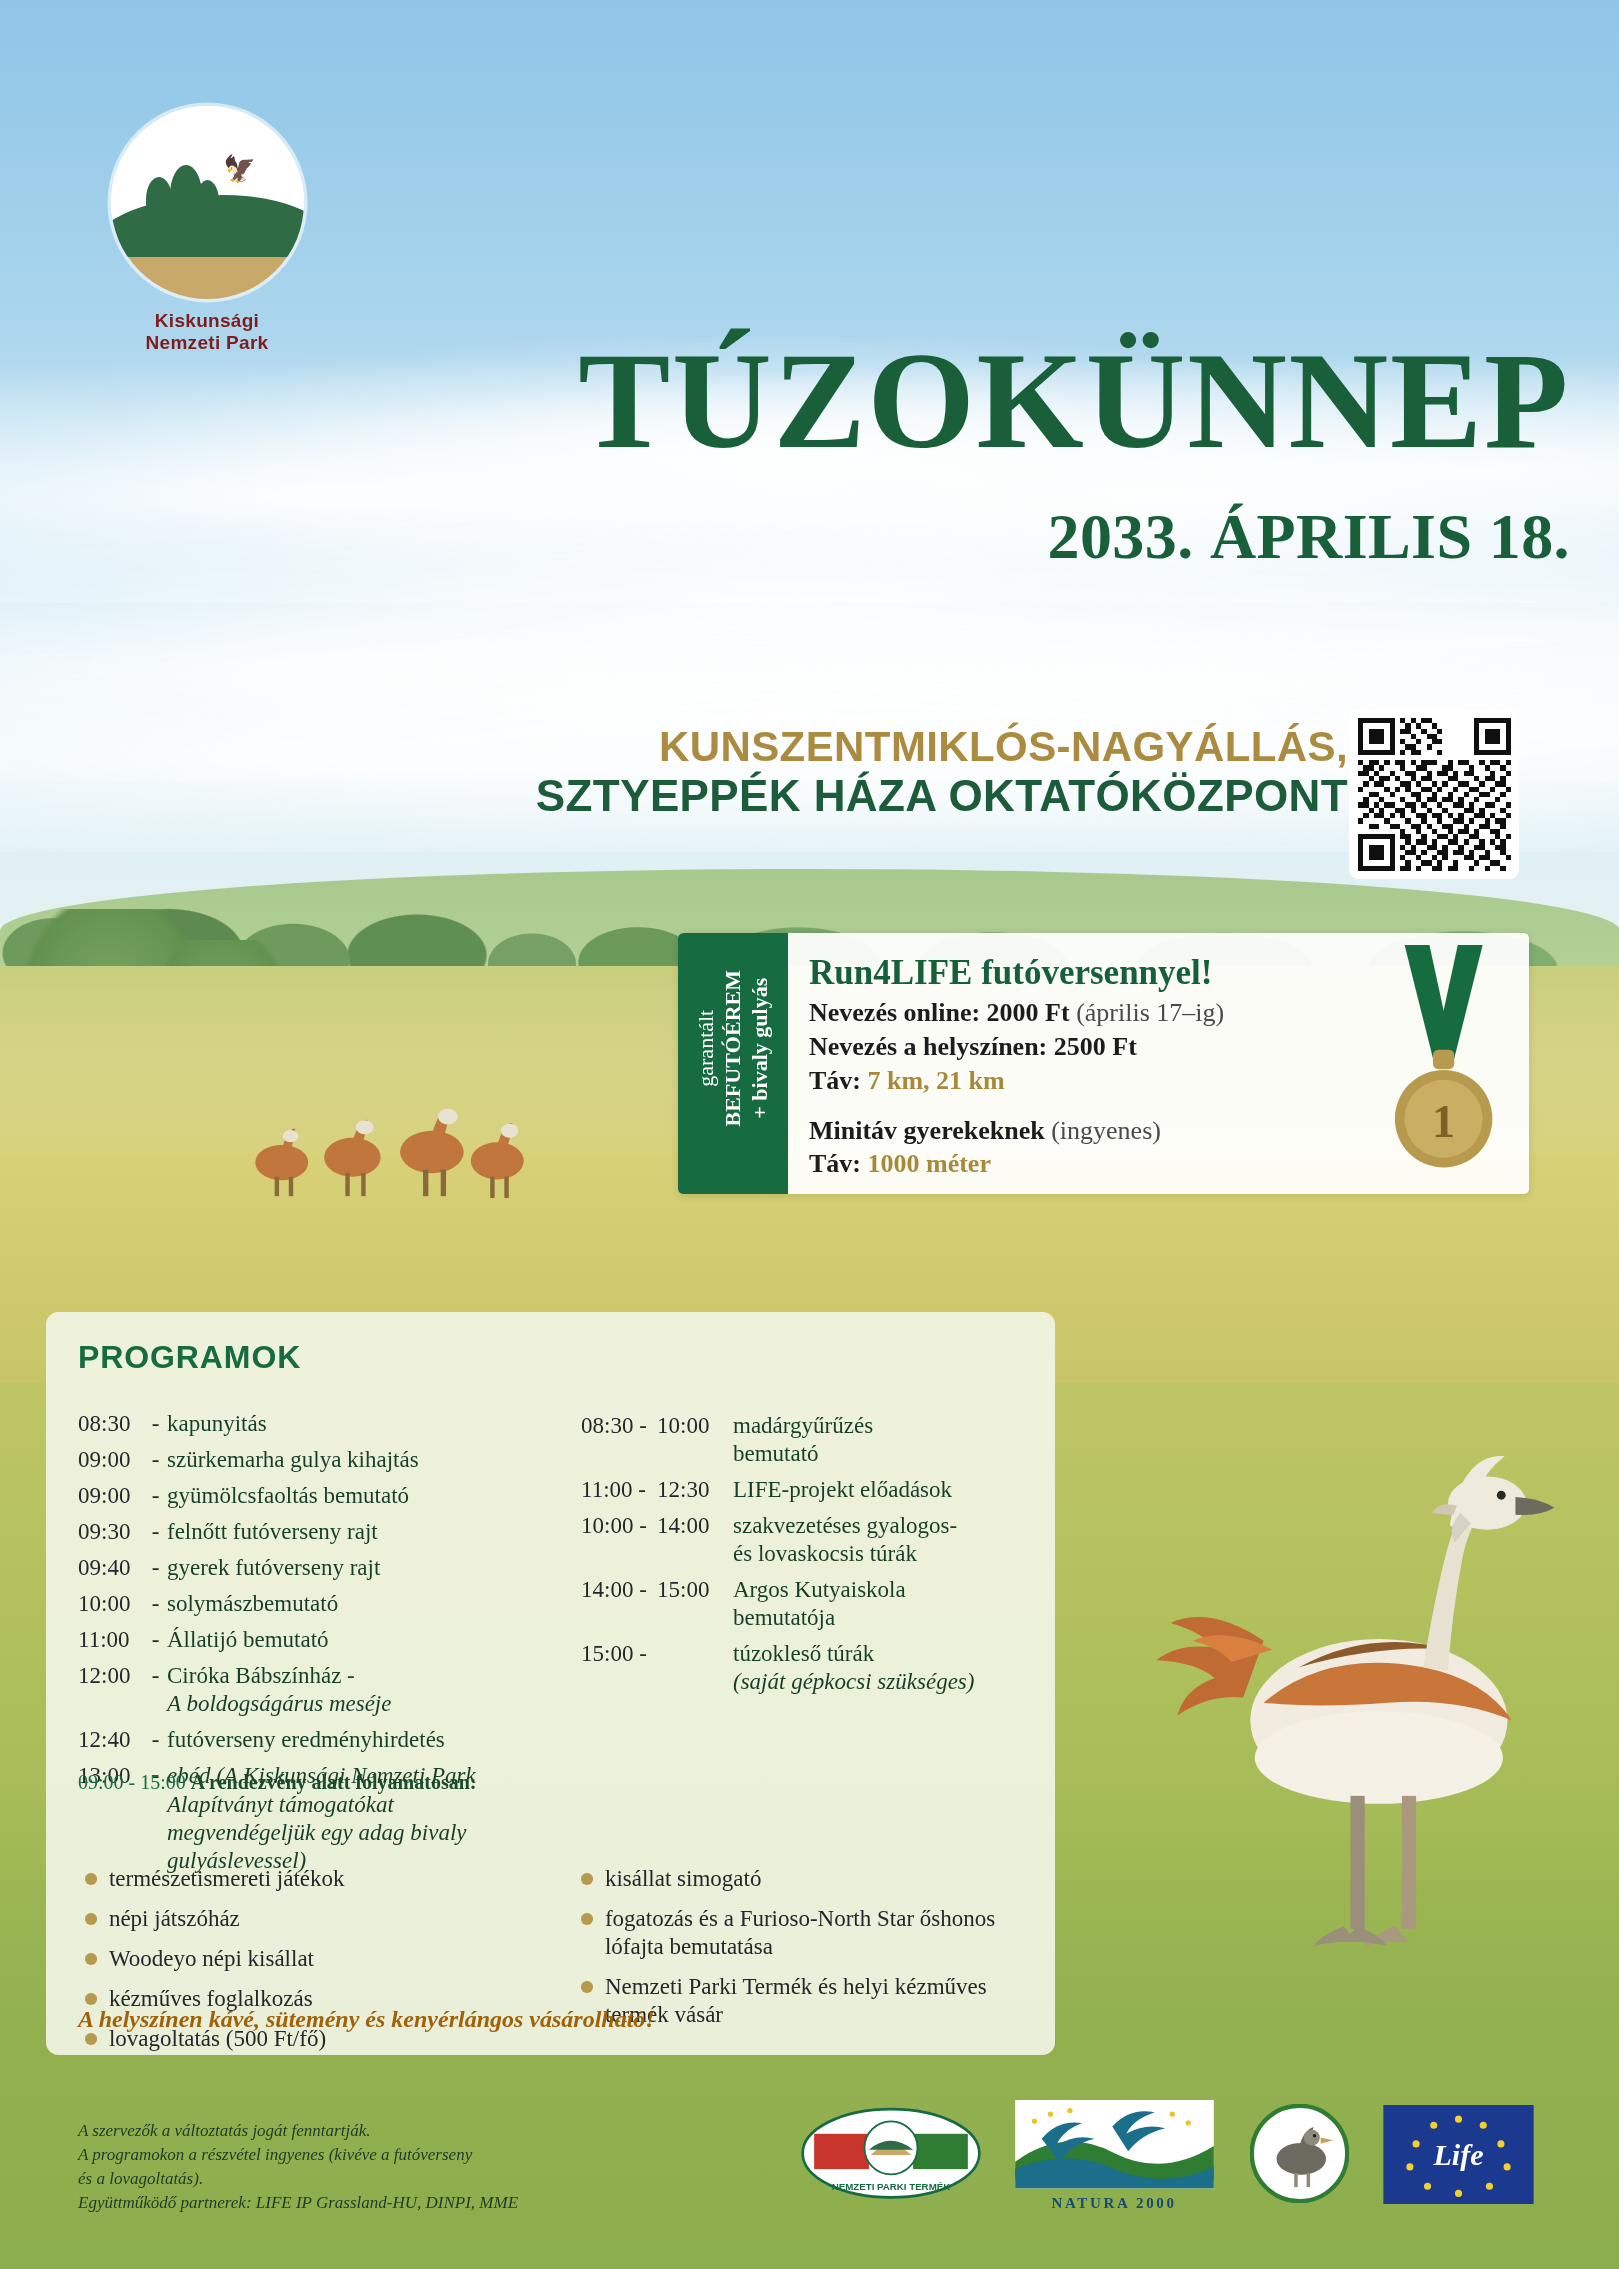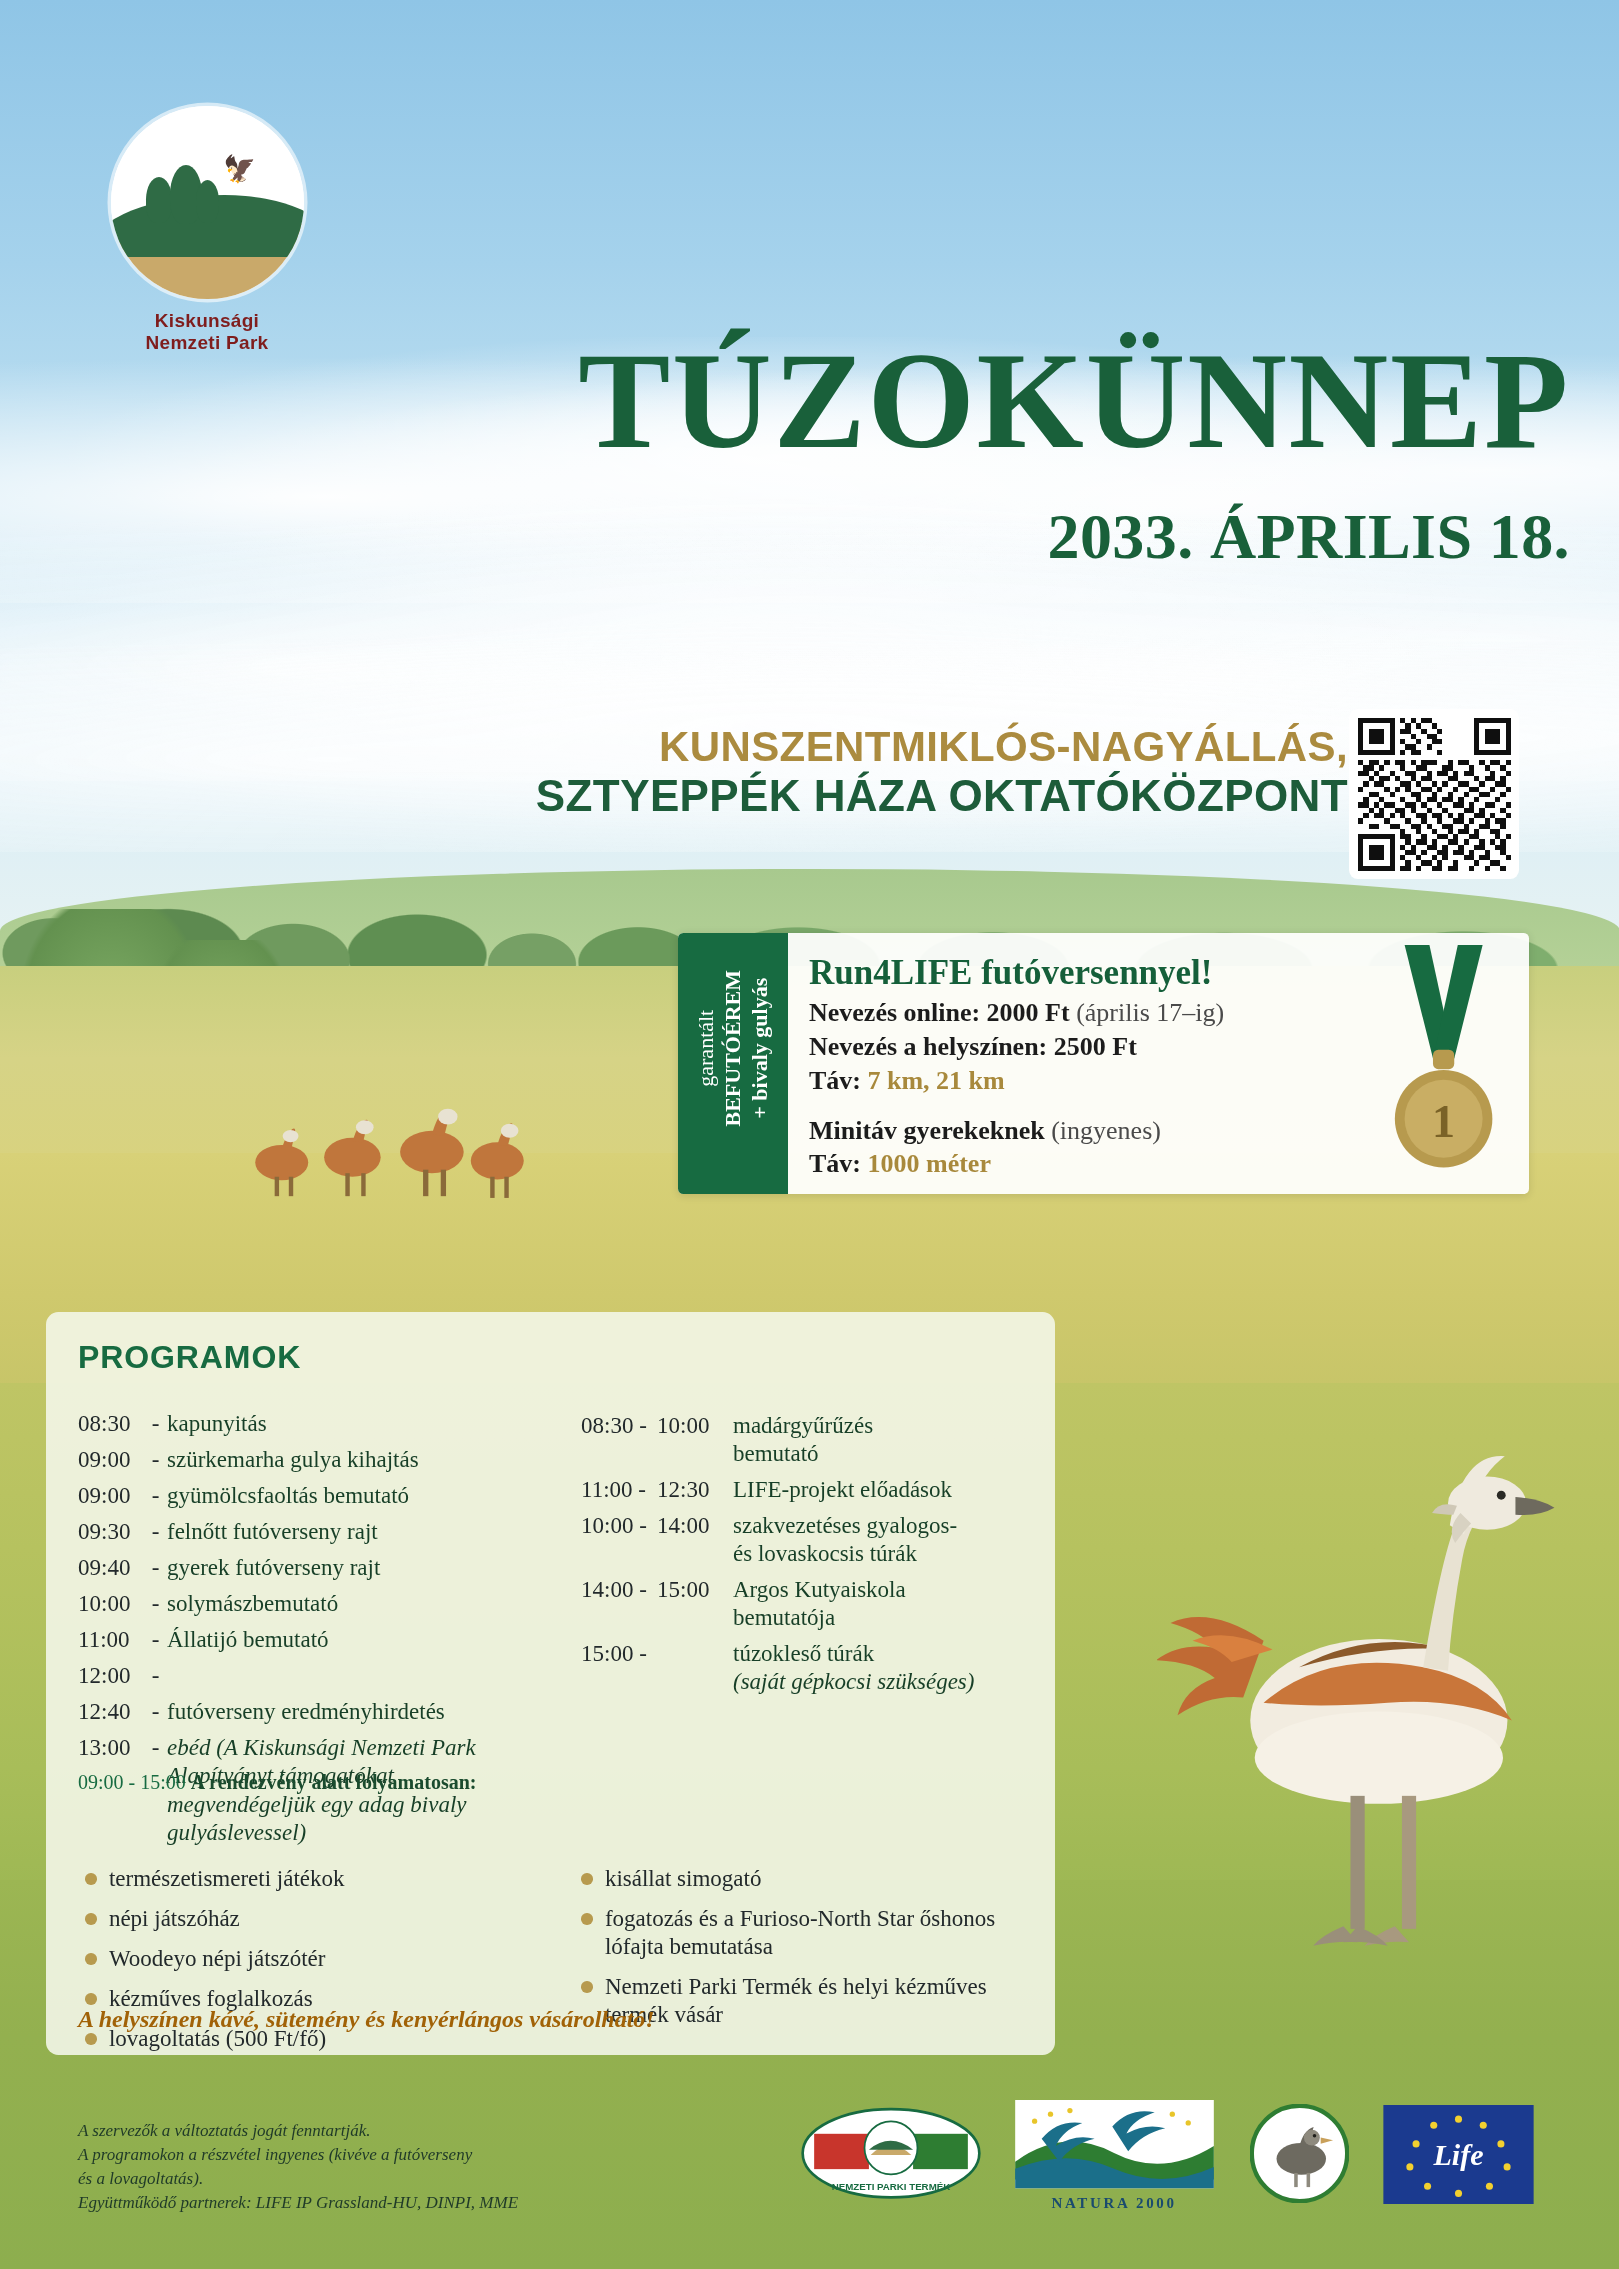--- a/index.html
+++ b/index.html
@@ -734,20 +734,24 @@
       <span class="ptext">solymászbemutató</span>
     </div>
     <div class="prow">
       <span class="ptime">11:00</span>
       <span class="pdash">-</span>
       <span class="ptext">Állatijó bemutató</span>
     </div>
     <div class="prow">
       <span class="ptime">12:00</span>
       <span class="pdash">-</span>
+      <span class="ptext">
+        <span>Ciróka Bábszínház -</span>
+        <span class="sub">A boldogságárus meséje</span>
+      </span>
     </div>
     <div class="prow">
       <span class="ptime">12:40</span>
       <span class="pdash">-</span>
       <span class="ptext">futóverseny eredményhirdetés</span>
     </div>
     <div class="prow">
       <span class="ptime">13:00</span>
       <span class="pdash">-</span>
       <span class="ptext em">
@@ -806,21 +810,21 @@
     <div class="bullet">
       <span class="dot"></span>
       <span>természetismereti játékok</span>
     </div>
     <div class="bullet">
       <span class="dot"></span>
       <span>népi játszóház</span>
     </div>
     <div class="bullet">
       <span class="dot"></span>
-      <span>Woodeyo népi játszótér</span>
+      <span>Woodeyo népi kisállat</span>
     </div>
     <div class="bullet">
       <span class="dot"></span>
       <span>kézműves foglalkozás</span>
     </div>
     <div class="bullet">
       <span class="dot"></span>
       <span>lovagoltatás (500 Ft/fő)</span>
     </div>
   </div>

